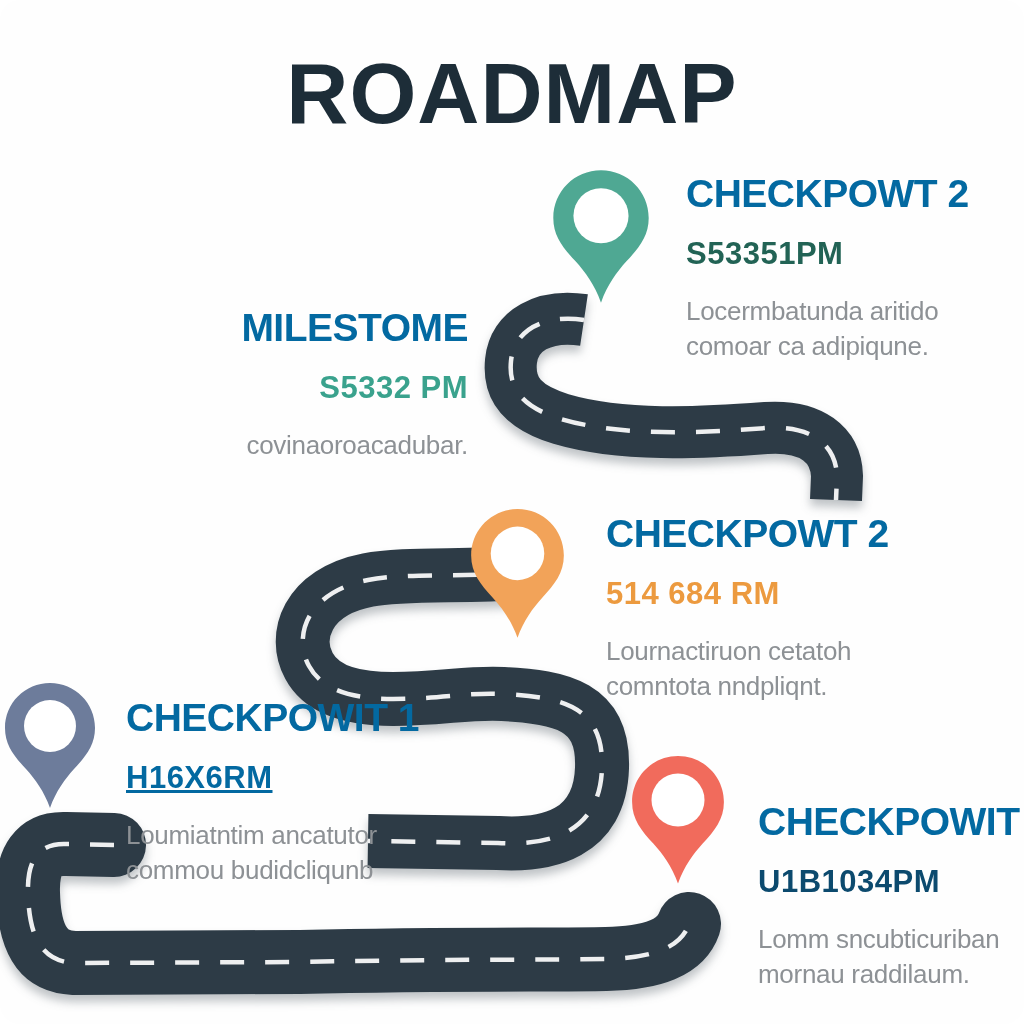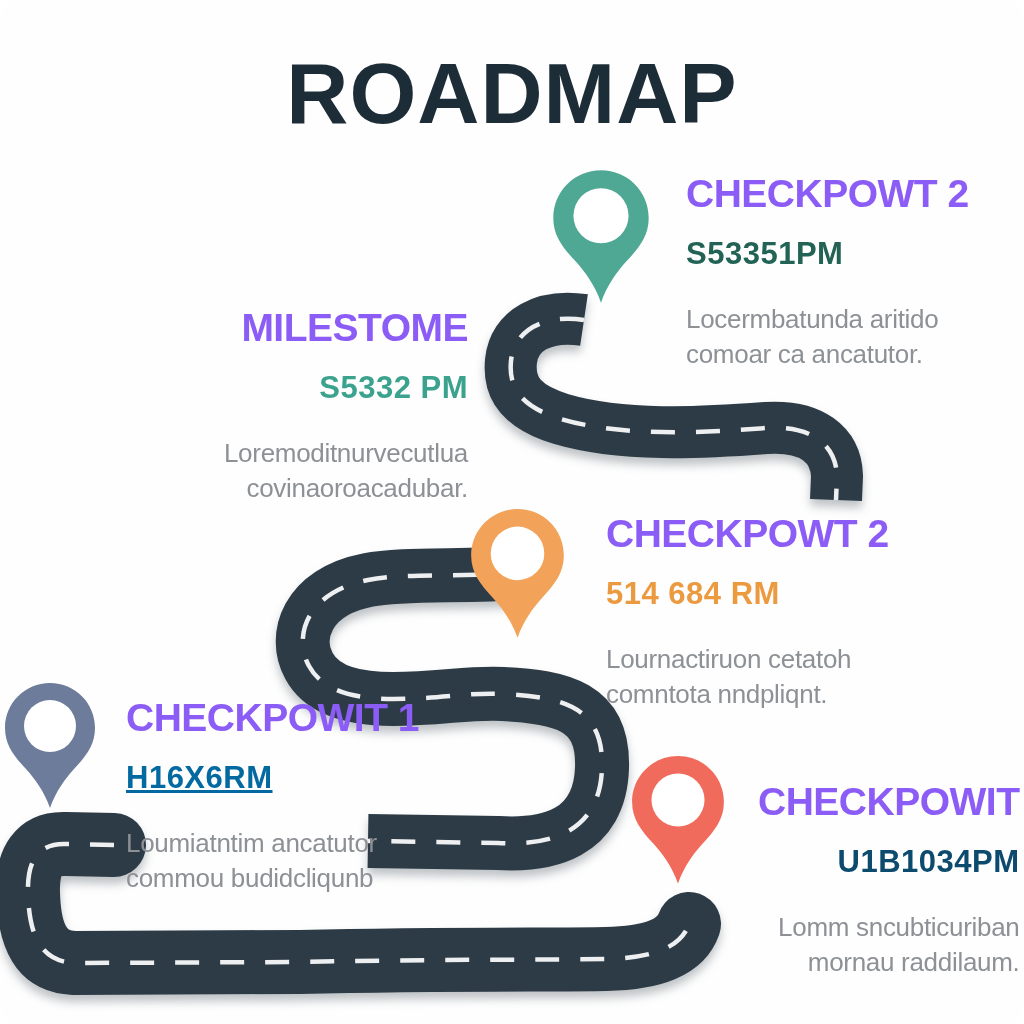--- a/index.html
+++ b/index.html
@@ -8,38 +8,38 @@
     overflow:hidden;font-family:"Liberation Sans",sans-serif;border-radius:20px;
   }
   .roadmap-svg{position:absolute;left:0;top:0;}
   .roads{filter:drop-shadow(0px 7px 5px rgba(45,59,70,0.30));}
   .title{
     position:absolute;top:44px;left:0;width:100%;text-align:center;
     font-size:86px;font-weight:bold;letter-spacing:1px;white-space:nowrap;
   }
   .block{position:absolute;}
   .block .heading{
-    font-size:39px;font-weight:bold;color:#8b5cf6;letter-spacing:-0.5px;
+    font-size:39px;font-weight:bold;color:#0369a1;letter-spacing:-0.5px;
     line-height:43px;white-space:nowrap;
   }
   .block .time{
     font-size:31px;font-weight:bold;margin-top:15px;letter-spacing:0.5px;
     line-height:48px;white-space:nowrap;
   }
   .block .body{
-    font-size:26px;color:#8d9195;margin-top:24px;line-height:35px;
+    font-size:26px;color:#8d9195;margin-top:16px;line-height:35px;
     letter-spacing:-0.3px;
   }
   .block .body div{white-space:nowrap;}
   .align-right{text-align:right;}
   .b-cp2{left:686px;top:172px;}
   .b-milestone{right:556px;top:306px;}
   .b-cp3{left:606px;top:512px;}
   .b-cp1{left:126px;top:696px;}
-  .b-cp4{left:758px;top:780px;text-align:right;}
+  .b-cp4{left:758px;top:800px;}
 </style>
 </head>
 <body>
 
 <div class="canvas">
 
   <svg class="roadmap-svg" width="1024" height="1024" viewBox="0 0 1024 1024">
 
     <g class="roads">
       <path d="M584 320 C544 314 514 330 511 361 C508 391 525 408 561 419 C622 437 700 433 766 428 C812 425 836 445 837 476 L836 500" fill="none" stroke-width="52" stroke-linecap="butt" stroke="#2d3b46"></path>
@@ -71,29 +71,28 @@
     </g>
   </svg>
 
   <div class="title" style="color: rgb(29, 45, 56);">ROADMAP</div>
 
   <div class="block b-cp2">
     <div class="heading">CHECKPOWT 2</div>
     <div class="time" style="color: rgb(34, 99, 85);">S53351PM</div>
     <div class="body">
       <div>Locermbatunda aritido</div>
-      <div>comoar ca ancatutor.</div>
+      <div>comoar ca adipiqune.</div>
     </div>
   </div>
 
   <div class="block b-milestone align-right">
     <div class="heading">MILESTOME</div>
     <div class="time" style="color: rgb(58, 162, 141);">S5332 PM</div>
     <div class="body">
-      <div>Loremoditnurvecutlua</div>
       <div>covinaoroacadubar.</div>
     </div>
   </div>
 
   <div class="block b-cp3">
     <div class="heading">CHECKPOWT 2</div>
     <div class="time" style="color: rgb(236, 154, 63);">514 684 RM</div>
     <div class="body">
       <div>Lournactiruon cetatoh</div>
       <div>comntota nndpliqnt.</div>

